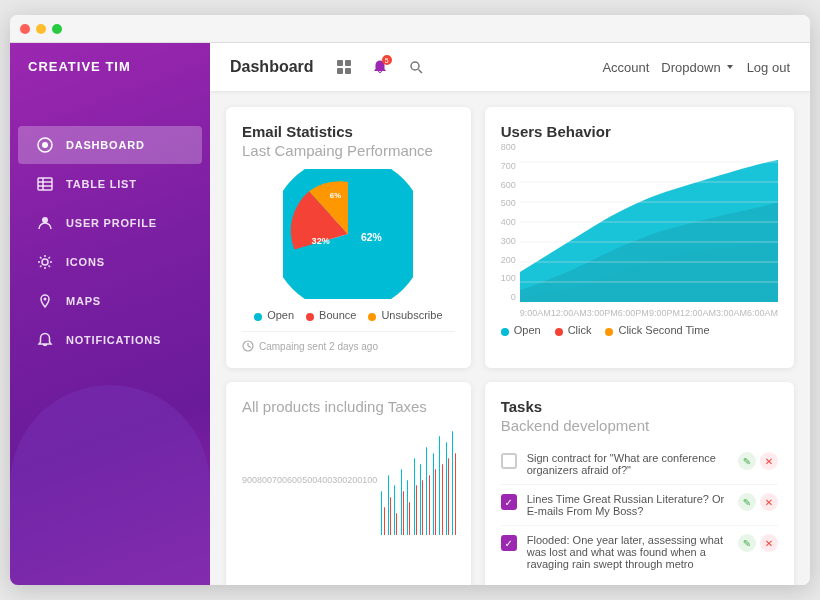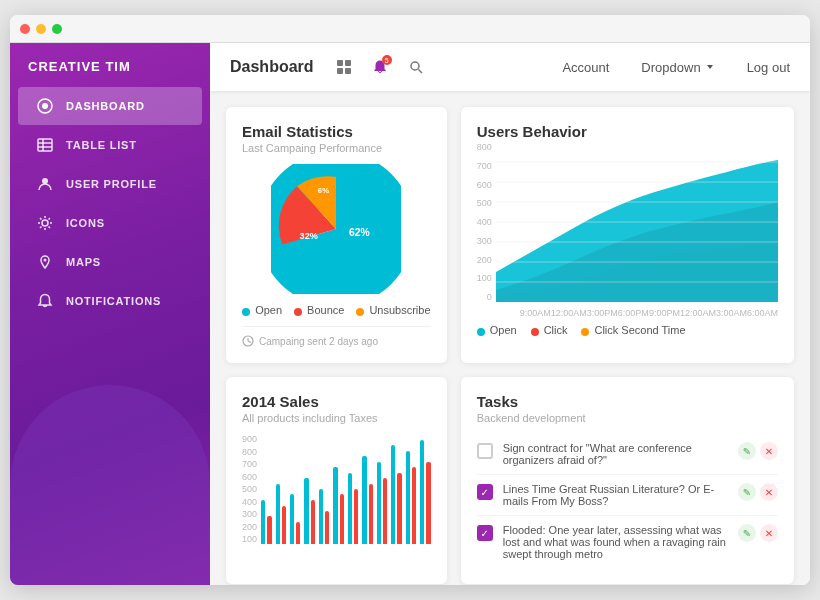--- a/index.html
+++ b/index.html
@@ -46,20 +46,21 @@
     }
     
     .sidebar {
       width: 200px;
       background: linear-gradient(160deg, #9c27b0 0%, #7b1fa2 40%, #6a1b9a 70%, #8e24aa 100%);
       display: flex;
       flex-direction: column;
       flex-shrink: 0;
       position: relative;
       overflow: hidden;
+      gap: 39px;
     }
     .sidebar::before {
       content: '';
       position: absolute;
       bottom: 0; left: 0; right: 0;
       height: 200px;
       background: rgba(120,50,180,0.5);
       border-radius: 50% 50% 0 0;
       z-index: 0;
     }
@@ -147,21 +148,21 @@
       background: #f44336;
       border-radius: 50%;
       font-size: 7px;
       color: #fff;
       display: flex; align-items: center; justify-content: center;
     }
     .topbar-right {
       margin-left: auto;
       display: flex;
       align-items: center;
-      gap: 32px;
+      gap: 12px;
     }
     .topbar-link {
       font-size: 13px;
       color: #555;
       cursor: pointer;
     }
     .dropdown-link {
       display: flex;
       align-items: center;
       gap: 4px;
@@ -187,21 +188,21 @@
       display: flex;
       flex-direction: column;
     }
     .card-title {
       font-size: 15px;
       font-weight: 600;
       color: #333;
       margin-bottom: 2px;
     }
     .card-subtitle {
-      font-size: 11px;
+      font-size: 15px;
       color: #aaa;
       margin-bottom: 10px;
     }
     
     .pie-wrapper {
       display: flex;
       flex-direction: column;
       align-items: center;
       flex: 1;
     }
@@ -237,21 +238,20 @@
     .area-svg {
       width: 100%;
       height: 160px;
     }
     .axis-labels {
       display: flex;
       justify-content: space-between;
       font-size: 9px;
       color: #bbb;
       margin-top: 2px;
-      margin-left: 24px;
     }
     
     .bar-chart-wrapper {
       flex: 1;
       display: flex;
       flex-direction: column;
     }
     .bar-chart-area {
       flex: 1;
       display: flex;
@@ -557,25 +557,24 @@
               <span>Click</span>
             </div>
             <div class="legend-item">
               <div class="legend-dot" style="background:#ff9800;"></div>
               <span>Click Second Time</span>
             </div>
           </div>
         </div>
 
         <div class="card">
-          <div class="card-title">2014 Sales</div>
           <div class="card-subtitle">All products including Taxes</div>
           <div class="bar-chart-wrapper">
             <div style="display:flex;">
-              <div style="display:flex;flex-direction:column;justify-content:space-between;height:110px;font-size:9px;color:#bbb;text-align:right;padding-right:4px;">
+              <div style="display:flex;flex-direction:row;justify-content:space-between;height:110px;font-size:9px;color:#bbb;text-align:right;padding-right:4px;align-items:center;">
                 <span>900</span>
                   <span>800</span>
                   <span>700</span>
                   <span>600</span>
                   <span>500</span>
                   <span>400</span>
                   <span>300</span>
                   <span>200</span>
                   <span>100</span>
               </div>

